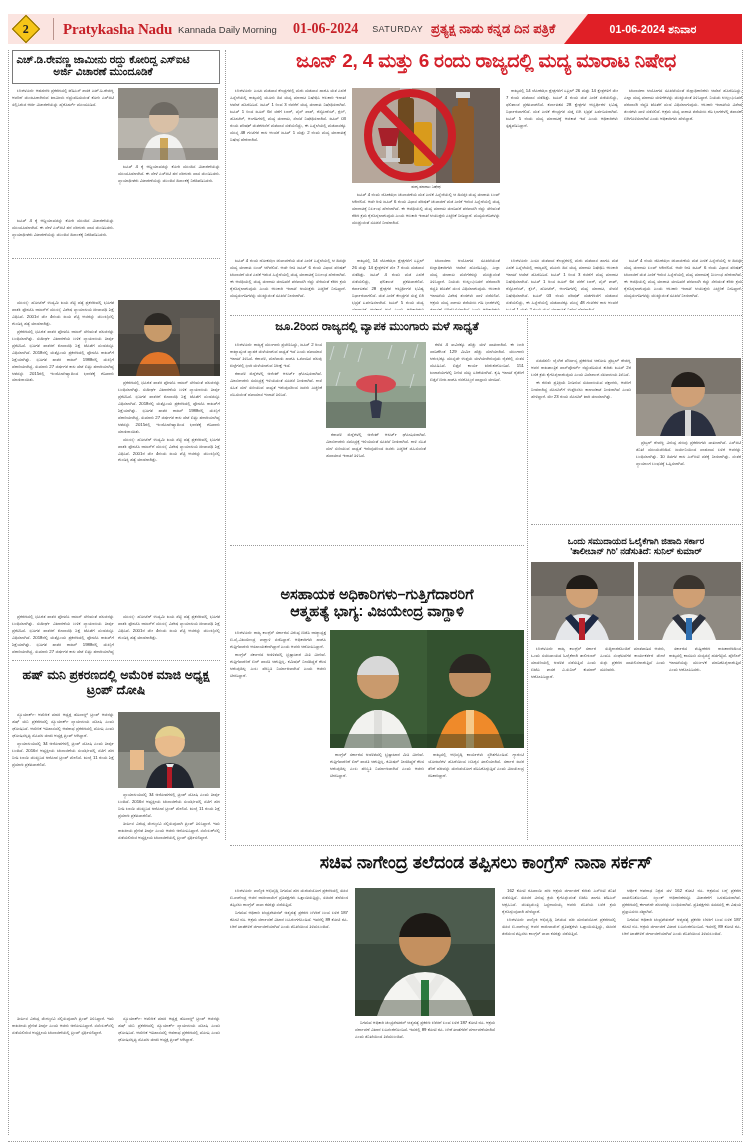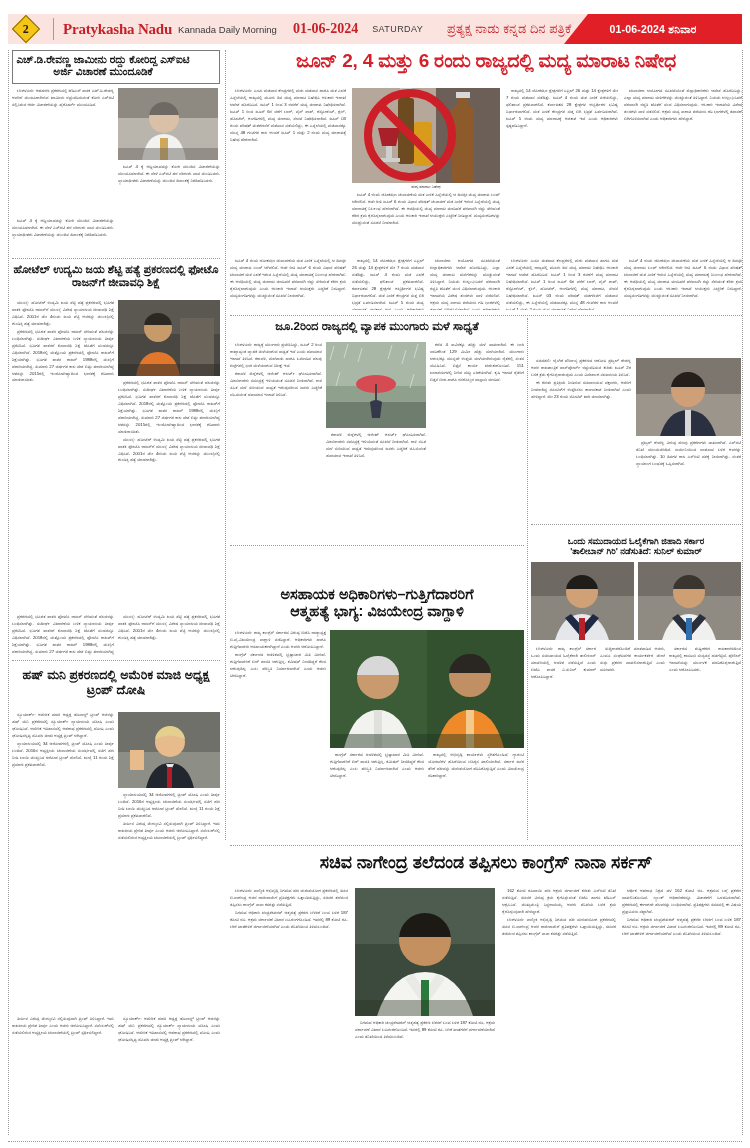--- a/index.html
+++ b/index.html
@@ -12,21 +12,21 @@
     display:flex;align-items:center;overflow:hidden;}
   .mh-badge{width:36px;height:30px;display:flex;align-items:center;justify-content:center;flex:0 0 auto;}
   .diamond{width:18px;height:18px;background:#f5c518;border:1px solid #8a6d00;transform:rotate(45deg);
     display:flex;align-items:center;justify-content:center;}
   .diamond span{transform:rotate(-45deg);font-size:12px;font-weight:bold;color:#222;font-family:"Liberation Serif",serif;}
   .mh-sep{width:1px;height:22px;background:#b9938c;margin:0 9px;flex:0 0 auto;}
   .mh-title{font-family:"Liberation Serif",serif;font-weight:bold;font-size:15px;color:#c62128;white-space:nowrap;letter-spacing:-.2px;}
   .mh-sub{font-size:9.5px;color:#3a3a3a;margin-left:6px;white-space:nowrap;}
   .mh-date{font-family:"Liberation Serif",serif;font-weight:bold;font-size:14px;color:#c62128;margin-left:16px;white-space:nowrap;}
   .mh-day{font-size:9px;color:#3a3a3a;margin-left:14px;letter-spacing:.4px;white-space:nowrap;}
-  .mh-kn{font-size:13px;color:#c62128;font-weight:normal;margin-left:24px;white-space:nowrap;}
+  .mh-kn{font-size:13px;color:#c62128;font-weight:bold;margin-left:8px;white-space:nowrap;}
   .mh-tail{position:absolute;right:0;top:0;height:30px;width:178px;background:#e01f26;
     clip-path:polygon(24px 0,178px 0,178px 30px,0 30px);display:flex;align-items:center;justify-content:center;}
   .mh-tail span{color:#fff;font-size:10.5px;font-weight:bold;white-space:nowrap;letter-spacing:.2px;}
 
   
   .col-rule{position:absolute;width:0;border-left:1px dotted #9a9a9a;}
   .hrule{position:absolute;height:0;border-top:1px dotted #9a9a9a;}
 
   .hl{position:absolute;text-align:center;font-weight:bold;color:#111;line-height:1.18;}
   .hl-red{color:#d4202a;}
@@ -92,23 +92,20 @@
     <p>ಬೆಂಗಳೂರು: ಅಪಹರಣ ಪ್ರಕರಣದಲ್ಲಿ ಜೆಡಿಎಸ್ ಶಾಸಕ ಎಚ್.ಡಿ.ರೇವಣ್ಣ ಅವರಿಗೆ ಮಂಜೂರಾಗಿರುವ ಜಾಮೀನು ರದ್ದುಪಡಿಸುವಂತೆ ಕೋರಿ ಎಸ್‌ಐಟಿ ಸಲ್ಲಿಸಿರುವ ಅರ್ಜಿ ವಿಚಾರಣೆಯನ್ನು ಹೈಕೋರ್ಟ್ ಮುಂದೂಡಿದೆ.</p>
   </div>
   <div class="txt k" style="left:118px;top:164px;width:102px;height:90px;">
     <p>ಜೂನ್ 4 ಕ್ಕೆ ಅಡ್ಡಿಯಾದವನ್ನು ಕೋರಿ ಮುಂದಿನ ವಿಚಾರಣೆಯನ್ನು ಮುಂದೂಡಲಾಗಿದೆ. ಈ ವೇಳೆ ಎಸ್‌ಐಟಿ ಪರ ವಕೀಲರು ವಾದ ಮಂಡಿಸಿದರು. ನ್ಯಾಯಾಧೀಶರು ವಿಚಾರಣೆಯನ್ನು ಮುಂದಿನ ದಿನಾಂಕಕ್ಕೆ ನಿಗದಿಪಡಿಸಿದರು.</p>
   </div>
   <div class="txt k" style="left:12px;top:218px;width:102px;height:36px;">
     <p>ಜೂನ್ 4 ಕ್ಕೆ ಅಡ್ಡಿಯಾದವನ್ನು ಕೋರಿ ಮುಂದಿನ ವಿಚಾರಣೆಯನ್ನು ಮುಂದೂಡಲಾಗಿದೆ. ಈ ವೇಳೆ ಎಸ್‌ಐಟಿ ಪರ ವಕೀಲರು ವಾದ ಮಂಡಿಸಿದರು. ನ್ಯಾಯಾಧೀಶರು ವಿಚಾರಣೆಯನ್ನು ಮುಂದಿನ ದಿನಾಂಕಕ್ಕೆ ನಿಗದಿಪಡಿಸಿದರು.</p>
   </div>
   <div class="hrule" style="left:12px;top:258px;width:208px;"></div>
 
-  <div class="hl" style="left:12px;top:263px;width:208px;font-size:11px;">
-    <span>ಹೋಟೆಲ್ ಉದ್ಯಮಿ ಜಯ ಶೆಟ್ಟಿ ಹತ್ಯೆ ಪ್ರಕರಣದಲ್ಲಿ ಫೋಟೊ ರಾಜನ್‌ಗೆ ಜೀವಾವಧಿ ಶಿಕ್ಷೆ</span>
-  </div>
   <div class="photo" style="left:118px;top:300px;width:102px;height:76px;">
     <svg width="102" height="76" viewBox="0 0 102 76">
       <rect width="102" height="76" fill="#4a4742"></rect>
       <rect x="0" y="0" width="102" height="34" fill="#5b5751"></rect>
       <circle cx="40" cy="28" r="14" fill="#c79a6a"></circle>
       <path d="M40 13 a14 14 0 0 1 14 12 l-28 0 a14 14 0 0 1 14 -12z" fill="#2b2824"></path>
       <path d="M18 76 q4 -24 22 -24 q18 0 22 24z" fill="#e2762a"></path>
       <rect x="62" y="18" width="34" height="58" fill="#6a635a"></rect>
       <rect x="0" y="64" width="102" height="12" fill="#2e2b27" opacity=".55"></rect>
     </svg>

